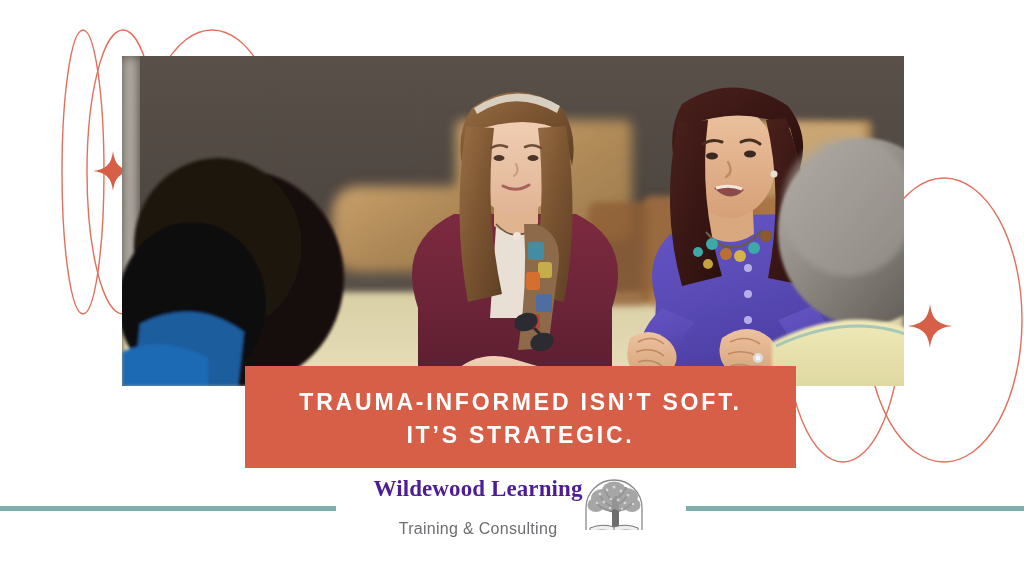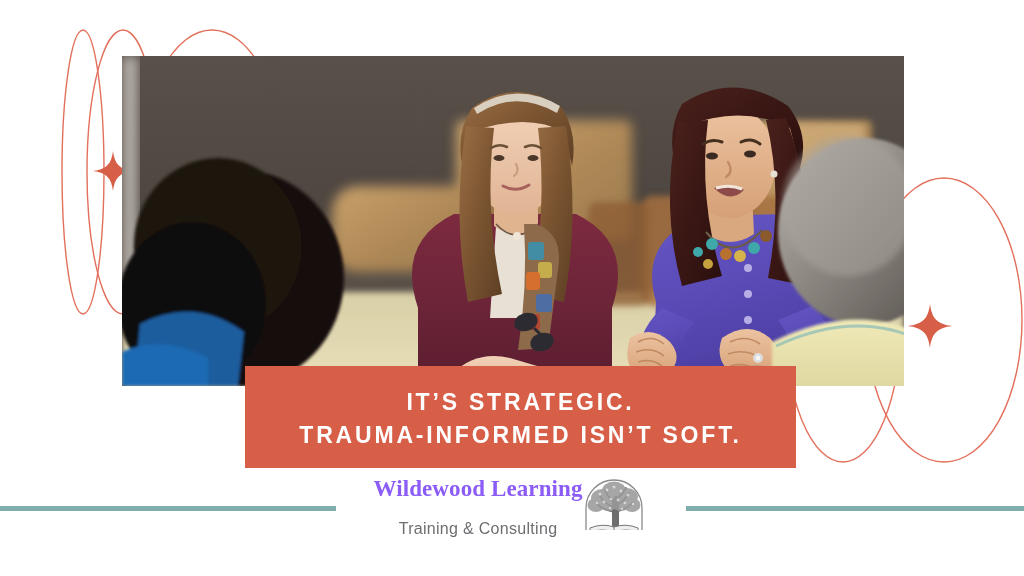--- a/index.html
+++ b/index.html
@@ -81,21 +81,21 @@
     display:flex;
     flex-direction:column;
     align-items:center;
     justify-content:center;
     width:212px;
   }
   .logo-name {
     font-family:"Liberation Serif", serif;
     font-weight:bold;
     font-size:23px;
-    color:#8b5cf6;
+    color:#4c1d95;
     letter-spacing:0.1px;
     line-height:1.12;
     white-space:nowrap;
   }
   .logo-tag {
     font-family:"Liberation Sans", sans-serif;
     font-size:16px;
     color:#6d6e71;
     letter-spacing:0.3px;
     line-height:1.3;
@@ -400,22 +400,22 @@
         <ellipse cx="742" cy="176" rx="86" ry="94" fill="url(#grayhair)" filter="url(#vsoft)"></ellipse>
         <ellipse cx="726" cy="150" rx="66" ry="70" fill="#a9a49d" opacity="0.55" filter="url(#soft)"></ellipse>
 
         <path d="M650 286 q92 -46 166 2 l0 46 -166 0 z" fill="url(#yellowsh)" filter="url(#vsoft)"></path>
         <path d="M654 290 q90 -42 162 4" stroke="#8fbdb6" stroke-width="3" fill="none" opacity="0.75"></path>
       </g>
     </svg>
   </div>
 
   <div class="banner">
+    <div class="banner-line">TRAUMA-INFORMED ISN’T SOFT.</div>
     <div class="banner-line">IT’S STRATEGIC.</div>
-    <div class="banner-line">TRAUMA-INFORMED ISN’T SOFT.</div>
   </div>
 
   <div class="rule rule-left"></div>
   <div class="rule rule-right"></div>
 
   <div class="logo">
     <div class="logo-text">
       <div class="logo-name">Wildewood Learning</div>
       <div class="logo-tag">Training &amp; Consulting</div>
     </div>

